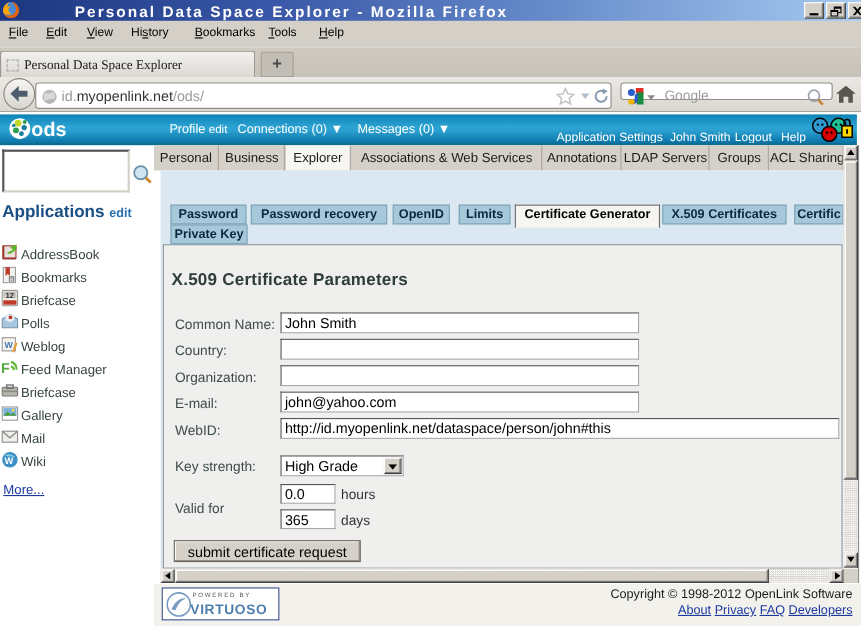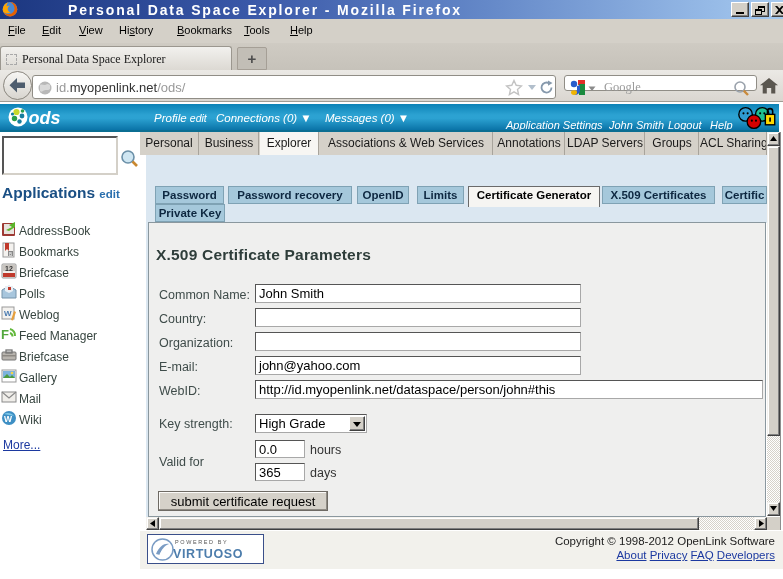--- a/index.html
+++ b/index.html
@@ -33,27 +33,27 @@
 
 #navbar { left:0; top:70px; width:783px; height:32px;
   background:linear-gradient(#ebe9e5,#dad6d0); border-bottom:1px solid #a09c94; }
 #backbtn { left:3px; top:1px; width:29px; height:29px; border-radius:50%;
   background:linear-gradient(#f7f6f4,#d8d5cf); border:1px solid #8a867e; }
 #urlbar { left:32px; top:5px; width:524px; height:24px; background:#fff;
   border:1px solid #908d86; border-radius:3px; }
 #urltext { left:23px; top:4px; font-size:13px; color:#333; }
 #urltext .dim { color:#999; }
 #searchbar { left:564px; top:5px; width:193px; height:16px; background:#fff;
-  border:1px solid #908d86; border-radius:3px;font-family:Liberation Serif, serif; }
+  border:1px solid #908d86; border-radius:3px; }
 #searchtext { left:39px; top:4px; font-size:12.5px; color:#9b9b9b; }
 
 
 #page { left:0; top:102px; width:783px; height:477px; background:#fff; }
 #odsbar { left:0; top:2px; width:779px; height:26px;
-  background:linear-gradient(#0c82b6 0%,#2ca2d2 42%,#2ca2d2 55%,#0a73a7 100%);font-style:italic; }
+  background:linear-gradient(#0c82b6 0%,#2ca2d2 42%,#2ca2d2 55%,#0a73a7 100%); }
 #odsbar .wt { position:absolute; color:#fff; font-size:11.5px; top:8px; }
 #odsbar .wt2 { position:absolute; color:#fff; font-size:11px; top:15px; }
 #tealline { left:0; top:28px; width:779px; height:1.5px; background:#0b6e92; }
 
 
 #maintabs { left:140px; top:29.5px; width:627px; height:23.5px; background:#d5d1c9; overflow:hidden; }
 .mtab { position:absolute; top:0; height:24px; border-right:1px solid #a8a49c; white-space:nowrap; overflow:hidden;
   font-size:12px; color:#1a1a1a; text-align:center; line-height:23px; }
 .mtab.active { background:#f7f6f3; }
 
@@ -75,21 +75,21 @@
 
 .sbtn { position:absolute; background:#d4d0c8; border:1px solid; border-color:#f4f2ee #404040 #404040 #f4f2ee;
   box-shadow:inset -1px -1px 0 #808080, inset 1px 1px 0 #fff; }
 .sthumb { position:absolute; background:#d4d0c8; border:1px solid; border-color:#f4f2ee #404040 #404040 #f4f2ee;
   box-shadow:inset -1px -1px 0 #808080, inset 1px 1px 0 #fff; }
 .strack { position:absolute; background:repeating-conic-gradient(#ffffff 0% 25%, #d6d2ca 0% 50%); background-size:2px 2px; }
 
 
 #footer { left:0; top:429px; width:783px; height:38px; }
 #fband { left:140px; top:0; width:643px; height:38px; background:#f2f1ec; }
-#vlogo { left:147px; top:3px; width:117px; height:30px; background:#fff; border:1px solid #3a4f8a; }
+#vlogo { left:147px; top:3px; width:107px; height:30px; background:#fff; border:1px solid #3a4f8a; }
 #copy { right:8px; top:4px; font-size:11.5px; color:#1c1c1c; text-align:right; }
 #links { right:8px; top:18px; font-size:11.5px; color:#1c39a0; text-align:right; }
 #links a { color:#1c39a0; }
 .approw { position:absolute; left:1px; height:17px; font-size:12px; color:#36443f; }
 .approw svg { position:absolute; left:0; top:0; }
 .approw span { position:absolute; left:18px; top:3px; white-space:nowrap; }
 </style>
 </head>
 <body>
 <div id="win">

